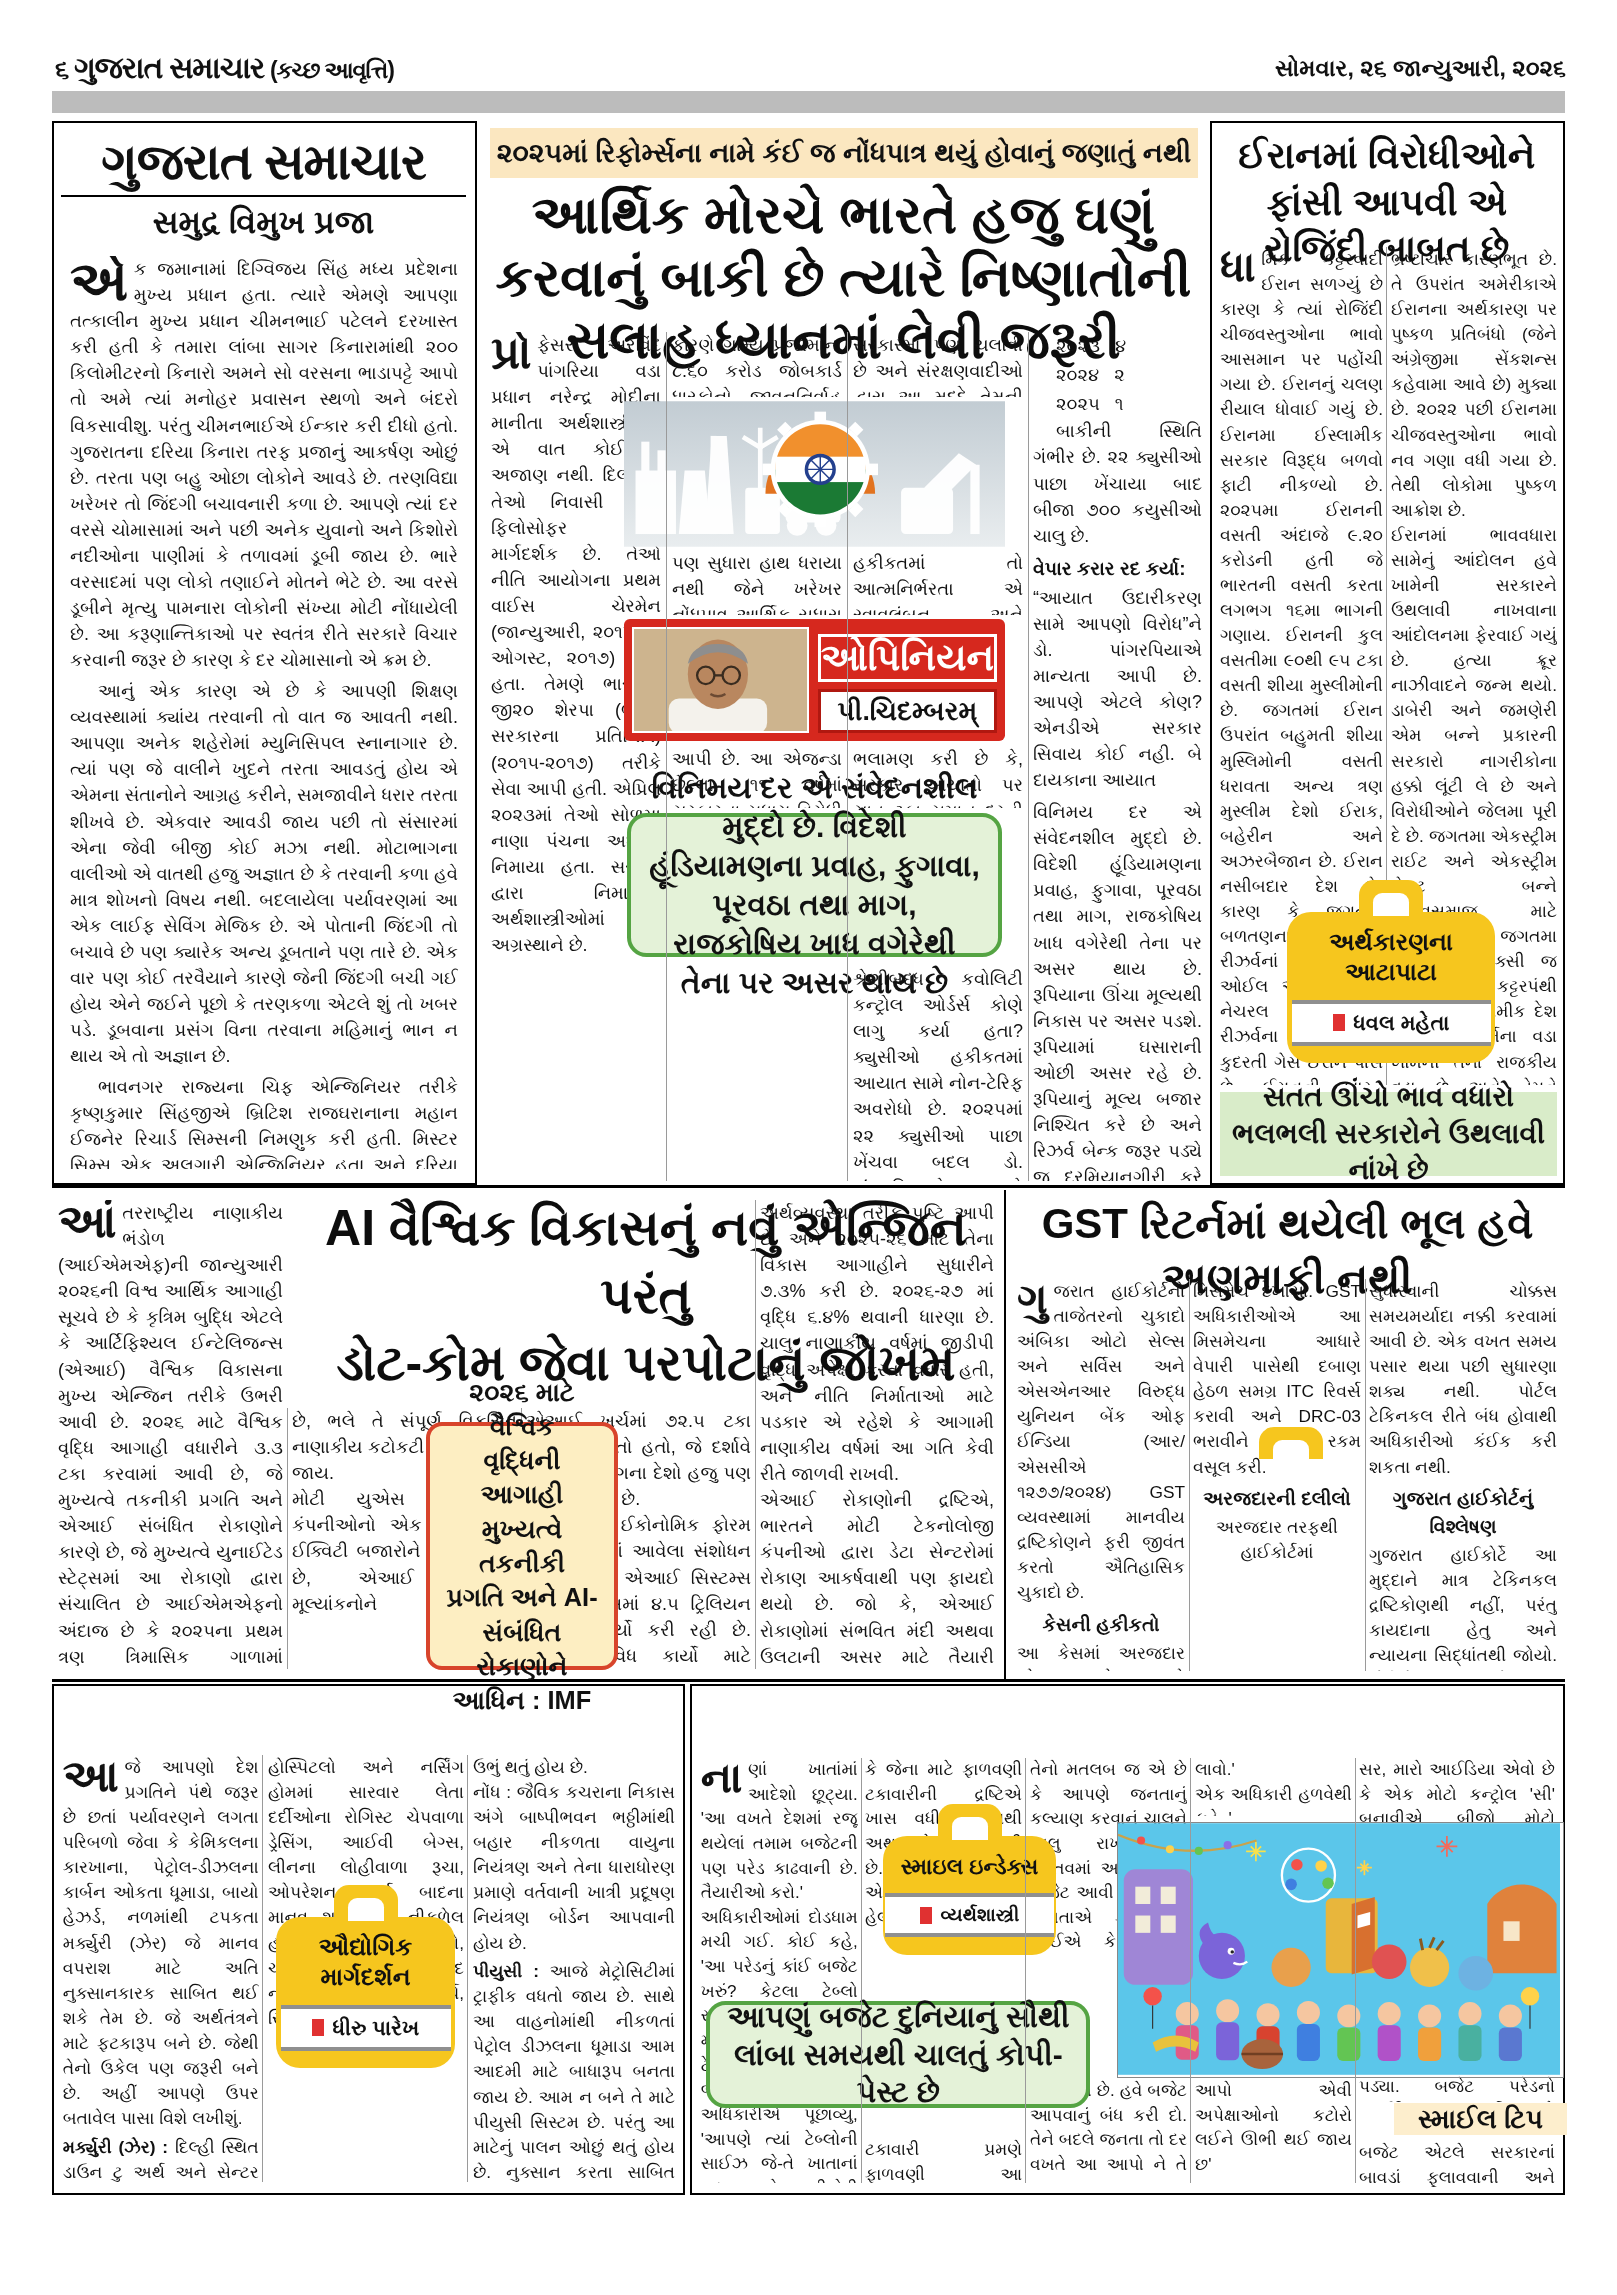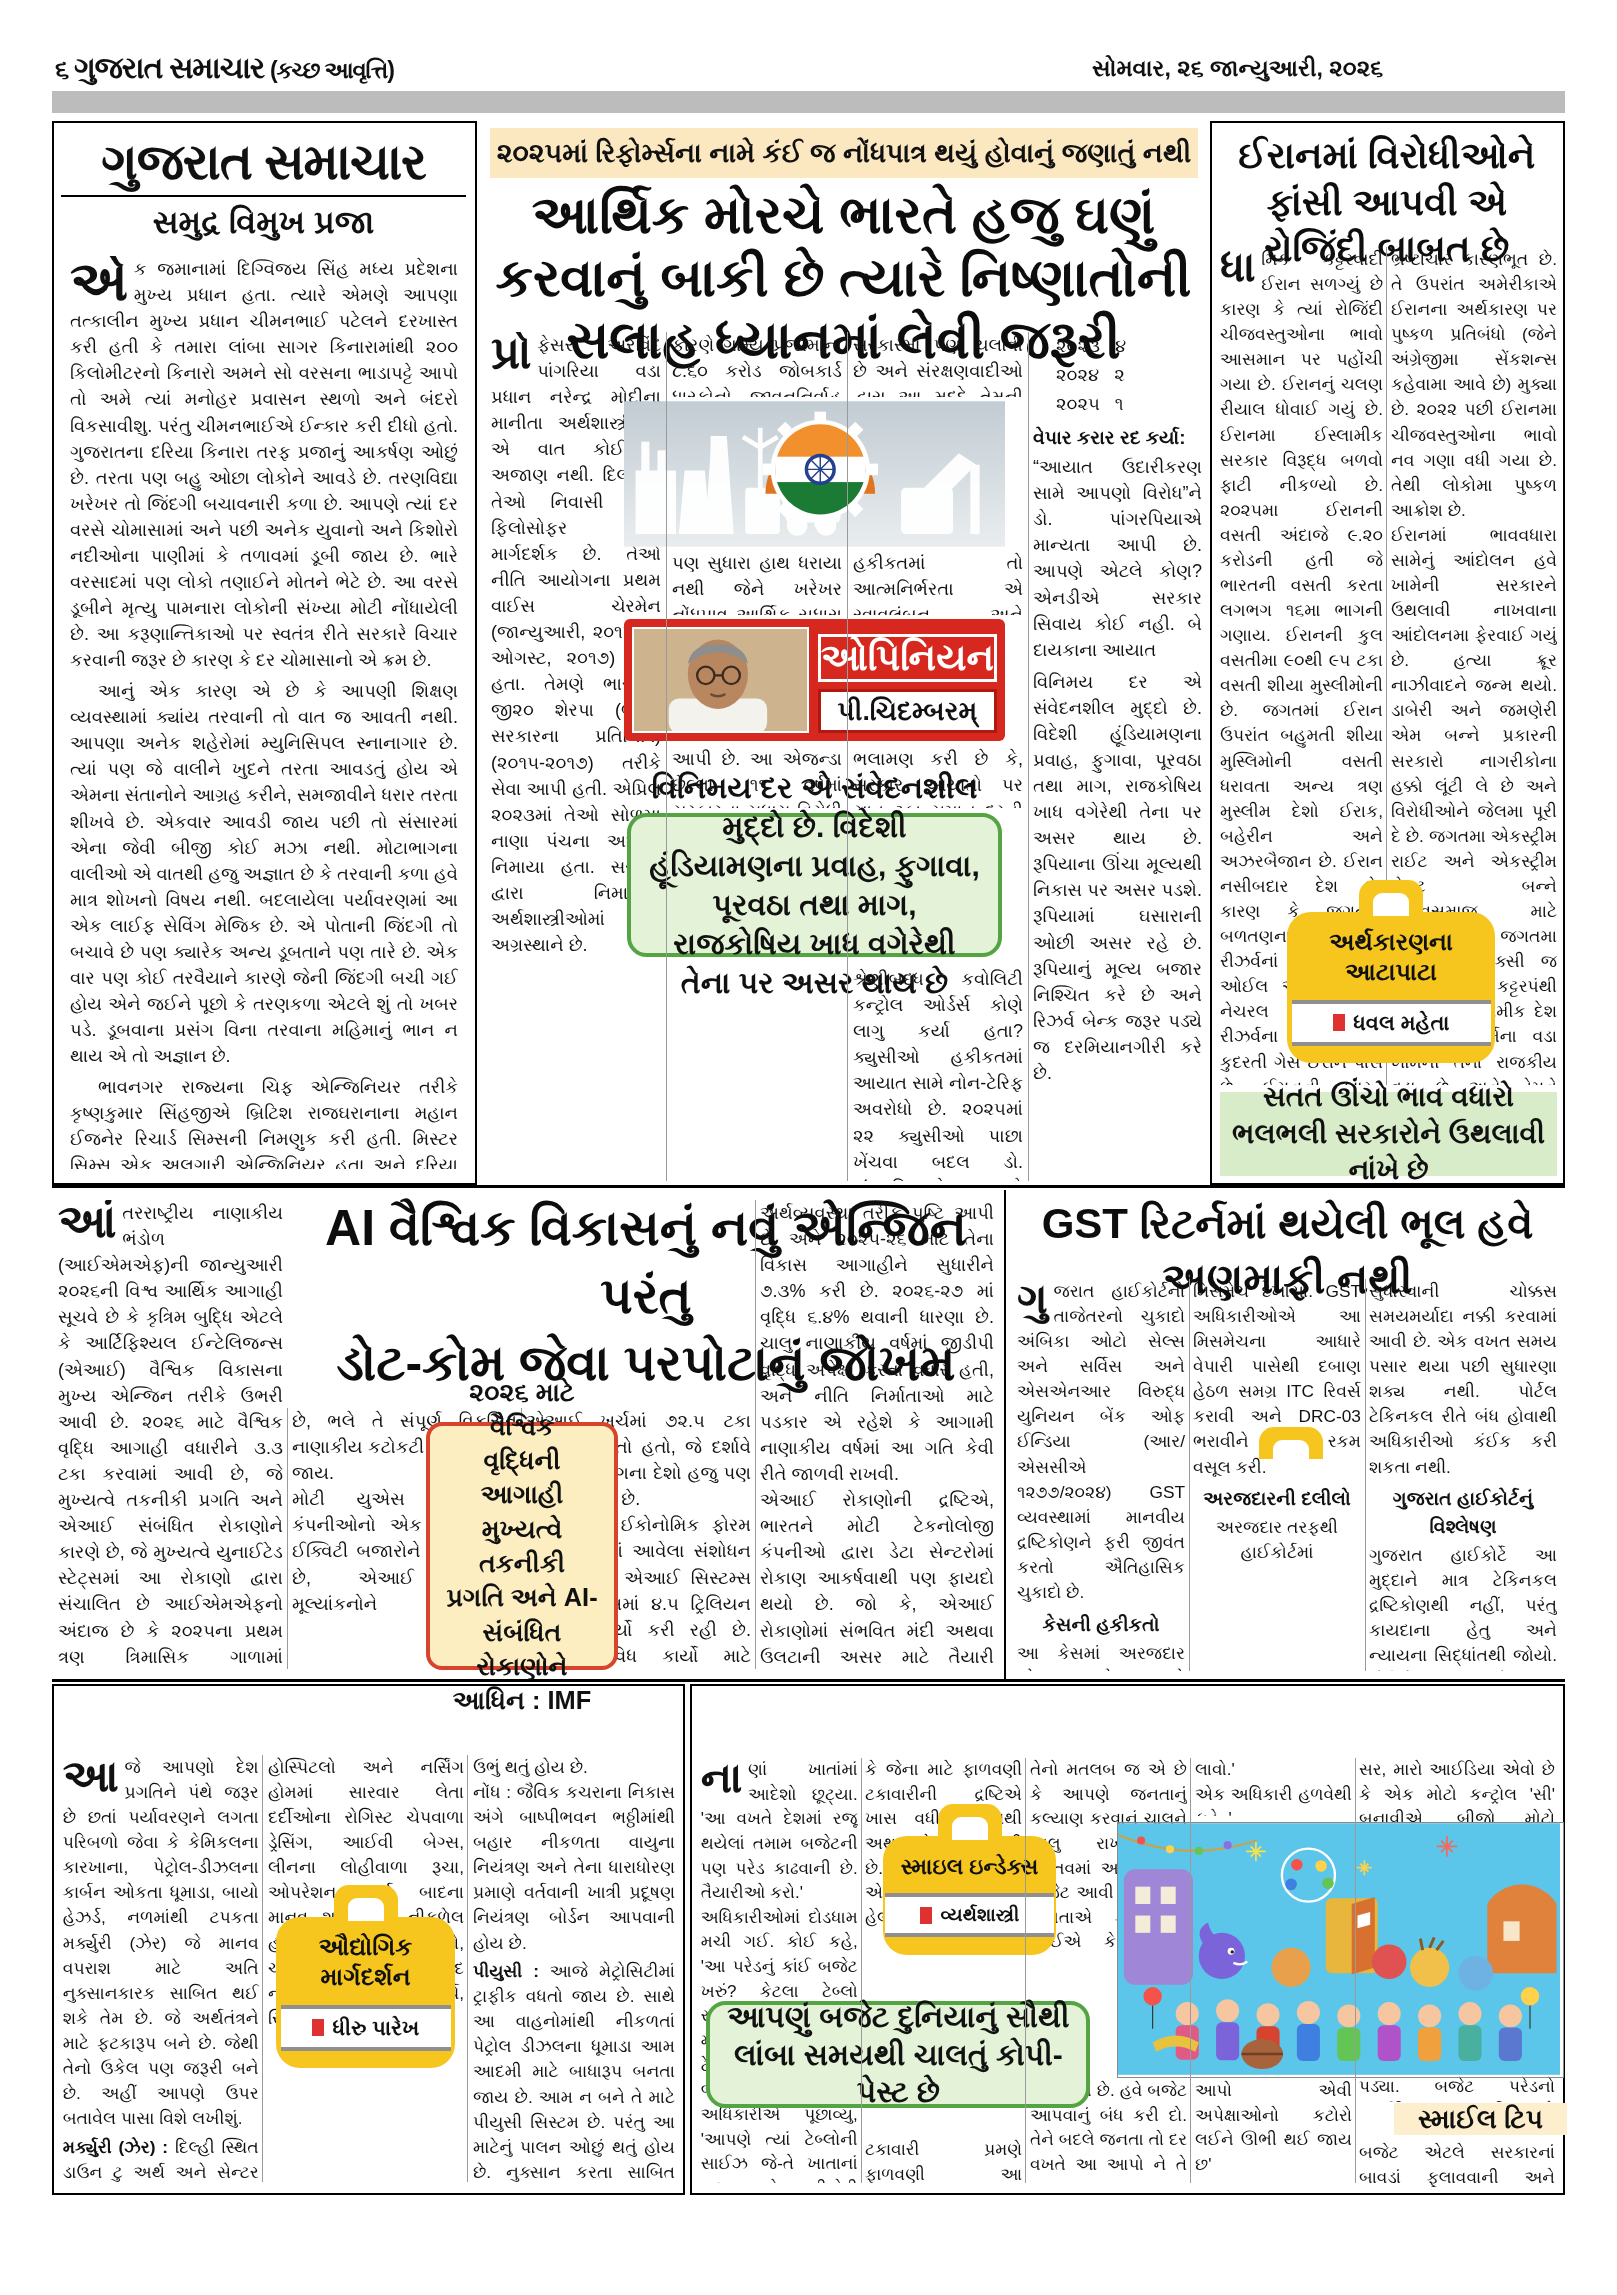--- a/index.html
+++ b/index.html
@@ -49,21 +49,21 @@
 </head>
 <body>
 
 <div id="page">
 
   <div class="abs logoline" style="left:55px;top:51px;font-size:25.4px;">
     <span>૬</span>
     <span style="font-size:30px;">ગુજરાત સમાચાર</span>
     <span style="font-weight:600;font-size:23px;">(કચ્છ આવૃત્તિ)</span>
   </div>
-  <div class="abs" style="left:1092px;top:55px;width:474px;font-size:23px;font-weight:bold;">સોમવાર, ૨૬ જાન્યુઆરી, ૨૦૨૬</div>
+  <div class="abs" style="left:1092px;top:55px;width:474px;text-align:right;font-size:23px;font-weight:bold;">સોમવાર, ૨૬ જાન્યુઆરી, ૨૦૨૬</div>
   <div class="abs" style="left:52px;top:91px;width:1513px;height:22px;background:#bcbcbc;"></div>
 
   <div class="abs bordered" style="left:52px;top:121px;width:425px;height:1064px;">
     <div class="abs" style="left:7px;top:7px;width:405px;height:65px;border-bottom:2.9px solid #000;display:flex;align-items:center;justify-content:center;">
       <span class="logoline" style="font-size:50px;">ગુજરાત સમાચાર</span>
     </div>
     <div class="abs" style="left:7px;top:81px;width:405px;text-align:center;font-weight:bold;font-size:32px;">સમુદ્ર વિમુખ પ્રજા</div>
     <div class="col" style="left:16px;top:133px;width:388px;height:913px;">
       <span class="dropcap">એ</span>
       <span class="para">ક જમાનામાં દિગ્વિજય સિંહ મધ્ય પ્રદેશના મુખ્ય પ્રધાન હતા. ત્યારે એમણે આપણા તત્કાલીન મુખ્ય પ્રધાન ચીમનભાઈ પટેલને દરખાસ્ત કરી હતી કે તમારા લાંબા સાગર કિનારામાંથી ૨૦૦ કિલોમીટરનો કિનારો અમને સો વરસના ભાડાપટ્ટે આપો તો અમે ત્યાં મનોહર પ્રવાસન સ્થળો અને બંદરો વિકસાવીશુ. પરંતુ ચીમનભાઈએ ઈન્કાર કરી દીધો હતો. ગુજરાતના દરિયા કિનારા તરફ પ્રજાનું આકર્ષણ ઓછું છે. તરતા પણ બહુ ઓછા લોકોને આવડે છે. તરણવિદ્યા ખરેખર તો જિંદગી બચાવનારી કળા છે. આપણે ત્યાં દર વરસે ચોમાસામાં અને પછી અનેક યુવાનો અને કિશોરો નદીઓના પાણીમાં કે તળાવમાં ડૂબી જાય છે. ભારે વરસાદમાં પણ લોકો તણાઈને મોતને ભેટે છે. આ વરસે ડૂબીને મૃત્યુ પામનારા લોકોની સંખ્યા મોટી નોંધાયેલી છે. આ કરૂણાન્તિકાઓ પર સ્વતંત્ર રીતે સરકારે વિચાર કરવાની જરૂર છે કારણ કે દર ચોમાસાનો એ ક્રમ છે.</span>
@@ -177,20 +177,21 @@
 
   <div class="col" style="left:853px;top:966px;width:170px;height:215px;">
     <span class="para">શ્રેણીબદ્ધ કવોલિટી કન્ટ્રોલ ઓર્ડર્સ કોણે લાગુ કર્યા હતા? ક્યુસીઓ હકીકતમાં આયાત સામે નોન-ટેરિફ અવરોધો છે. ૨૦૨૫માં ૨૨ ક્યુસીઓ પાછા ખેંચવા બદલ ડો. પાંગરપિયાએ સરકારને અભિનંદન આપ્યા છે, પરંતુ આ ૨૨ ક્યુસીઓ પહેલા કોણે જાહેર કર્યા હતા તેનો તેમણે ઉલ્લેખ કર્યો નહતો. આ ૨૨ ક્યુસીઓ નીચે જણાવેલા વર્ષોમાં નોટિફાઈડ થયા હતા.</span>
     
   </div>
 
   <div class="col" style="left:1033px;top:332px;width:169px;height:849px;">
     <div class="yeartbl">૨૦૨૩   ૪
 ૨૦૨૪   ૨
 ૨૦૨૫   ૧</div>
+    <div class="para" style="text-indent:23px;">બાકીની સ્થિતિ ગંભીર છે. ૨૨ ક્યુસીઓ પાછા ખેંચાયા બાદ બીજા ૭૦૦ કયુસીઓ ચાલુ છે.</div>
     <div class="subhead" style="text-align:left;">વેપાર કરાર રદ કર્યા:</div>
     <div class="para">“આયાત ઉદારીકરણ સામે આપણો વિરોધ”ને ડો. પાંગરપિયાએ માન્યતા આપી છે. આપણે એટલે કોણ? એનડીએ સરકાર સિવાય કોઈ નહી. બે દાયકાના આયાત</div>
     <div class="para" style="margin-top:5.8px;">વિનિમય દર એ સંવેદનશીલ મુદ્દો છે. વિદેશી હૂંડિયામણના પ્રવાહ, ફુગાવા, પૂરવઠા તથા માગ, રાજકોષિય ખાધ વગેરેથી તેના પર અસર થાય છે. રૂપિયાના ઊંચા મૂલ્યથી નિકાસ પર અસર પડશે. રૂપિયામાં ઘસારાની ઓછી અસર રહે છે. રૂપિયાનું મૂલ્ય બજાર નિશ્ચિત કરે છે અને રિઝર્વ બેન્ક જરૂર પડ્યે જ દરમિયાનગીરી કરે છે.</div>
 
   </div>
 
   <div class="thinrule" style="left:666px;top:332px;width:1.2px;height:849px;"></div>
   <div class="thinrule" style="left:847px;top:332px;width:1.2px;height:849px;"></div>
   <div class="thinrule" style="left:1028px;top:332px;width:1.2px;height:849px;"></div>
 

